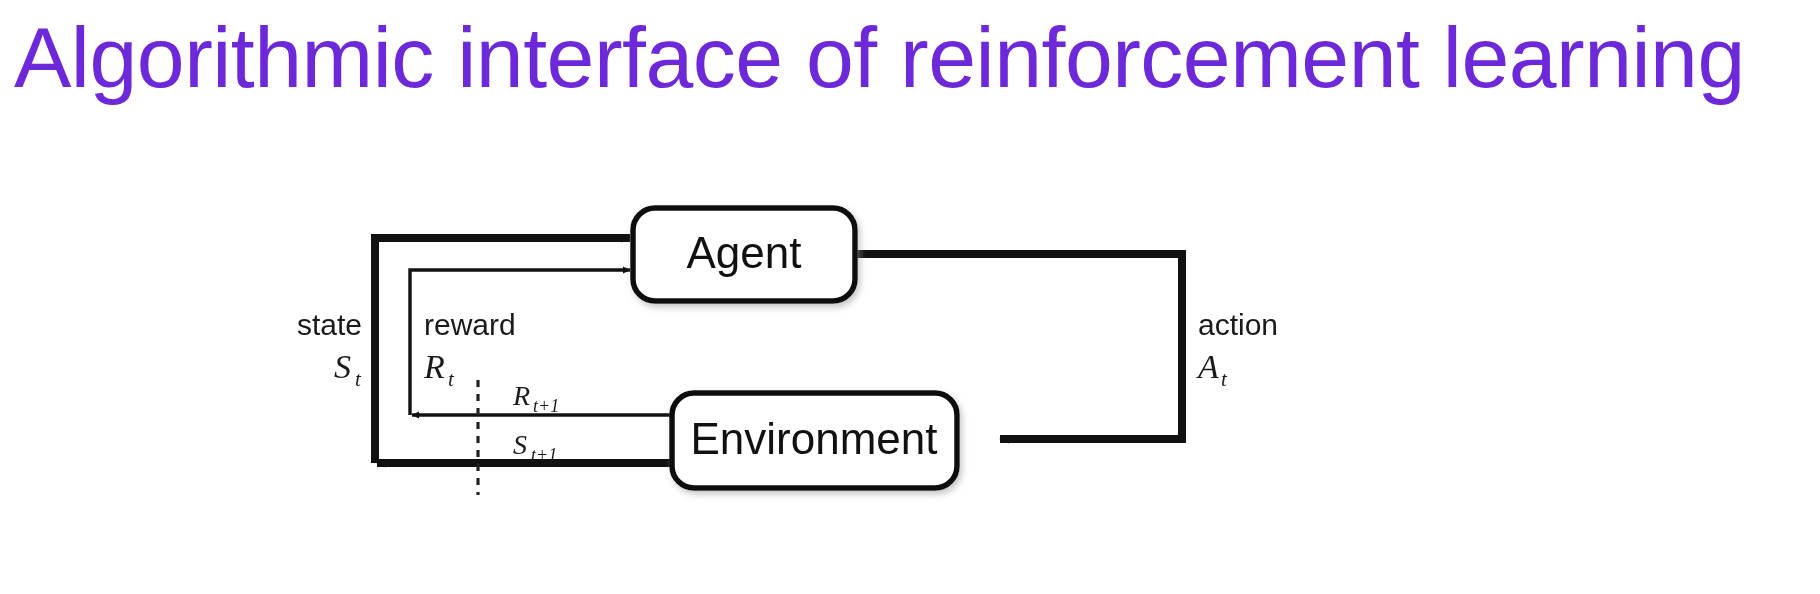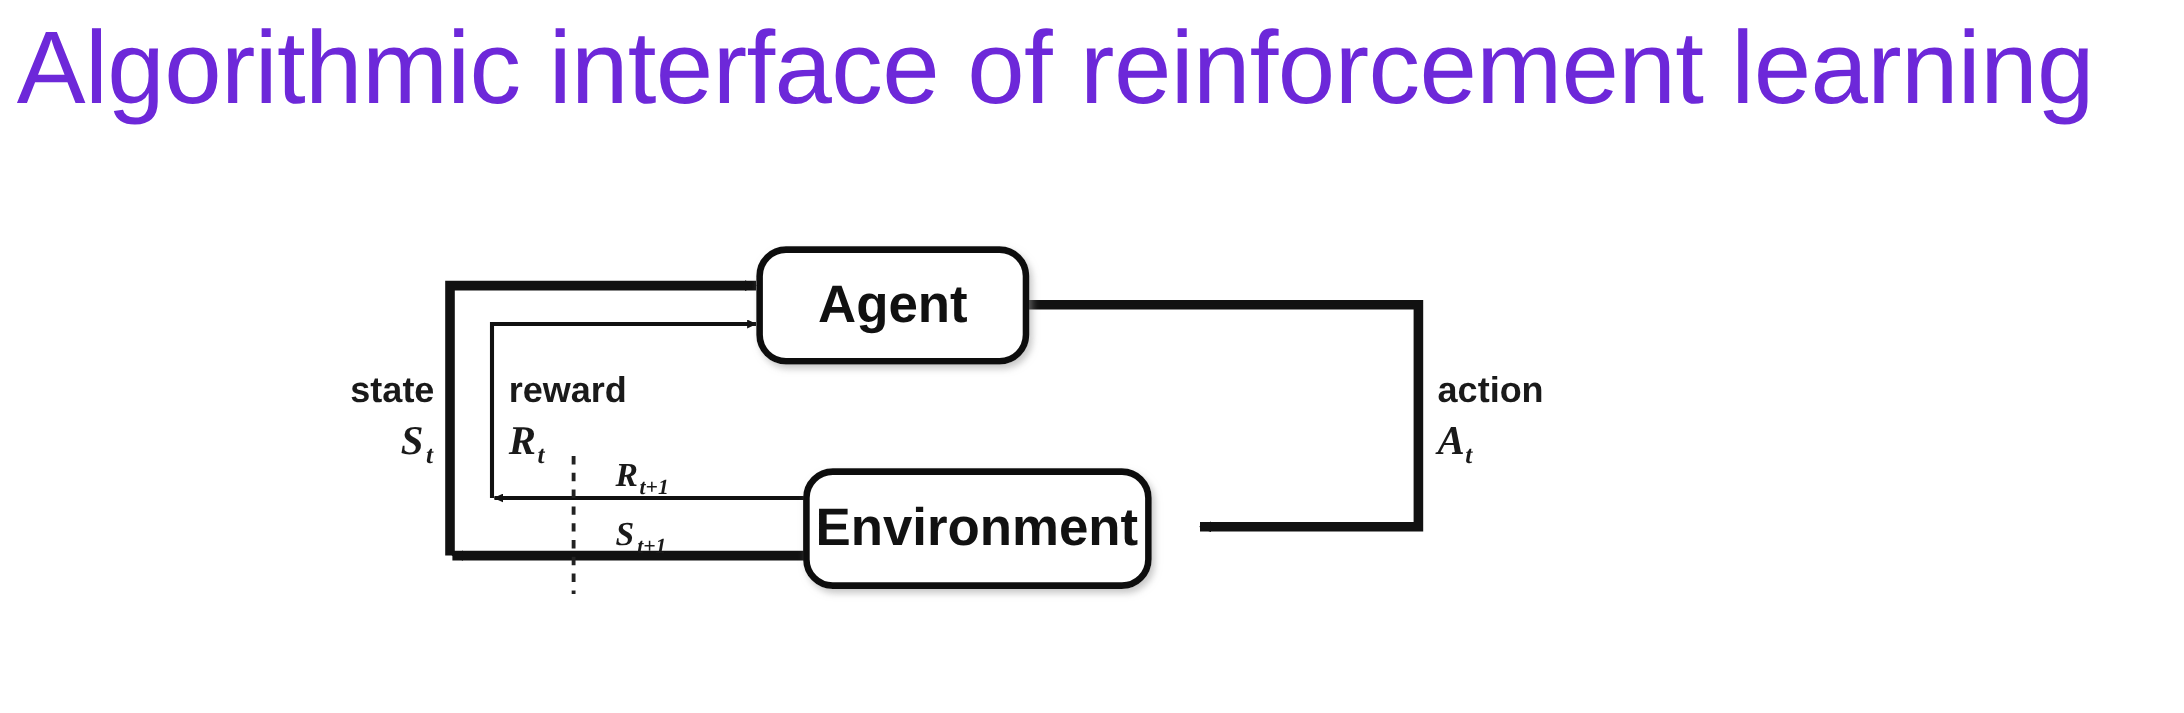--- a/index.html
+++ b/index.html
@@ -38,21 +38,20 @@
     color: #6d28d9;
     white-space: nowrap;
   }
 
   #diagram-wrap {
     position: absolute;
     left: 0px;
     top: 150px;
     width: 1620px;
     height: 444px;
-    font-weight: bold;
   }
 
   #rl-diagram {
     position: absolute;
     left: 0;
     top: 0;
     width: 1820px;
     height: 444px;
     display: block;
   }

